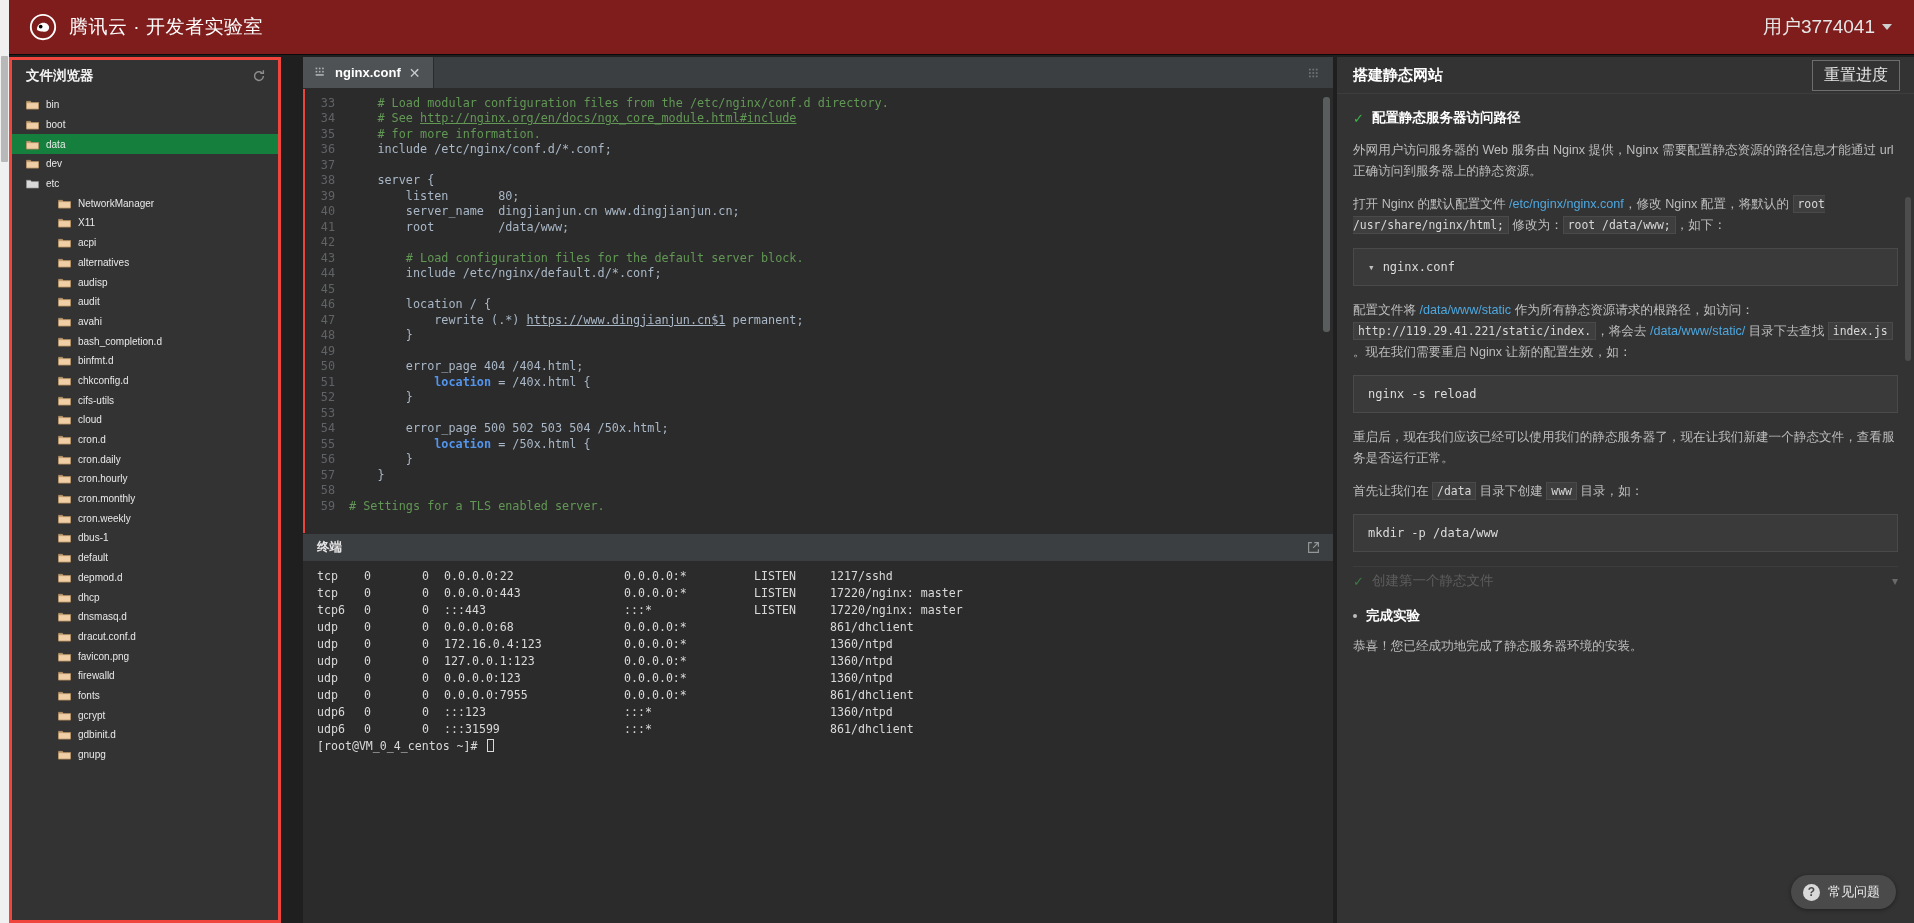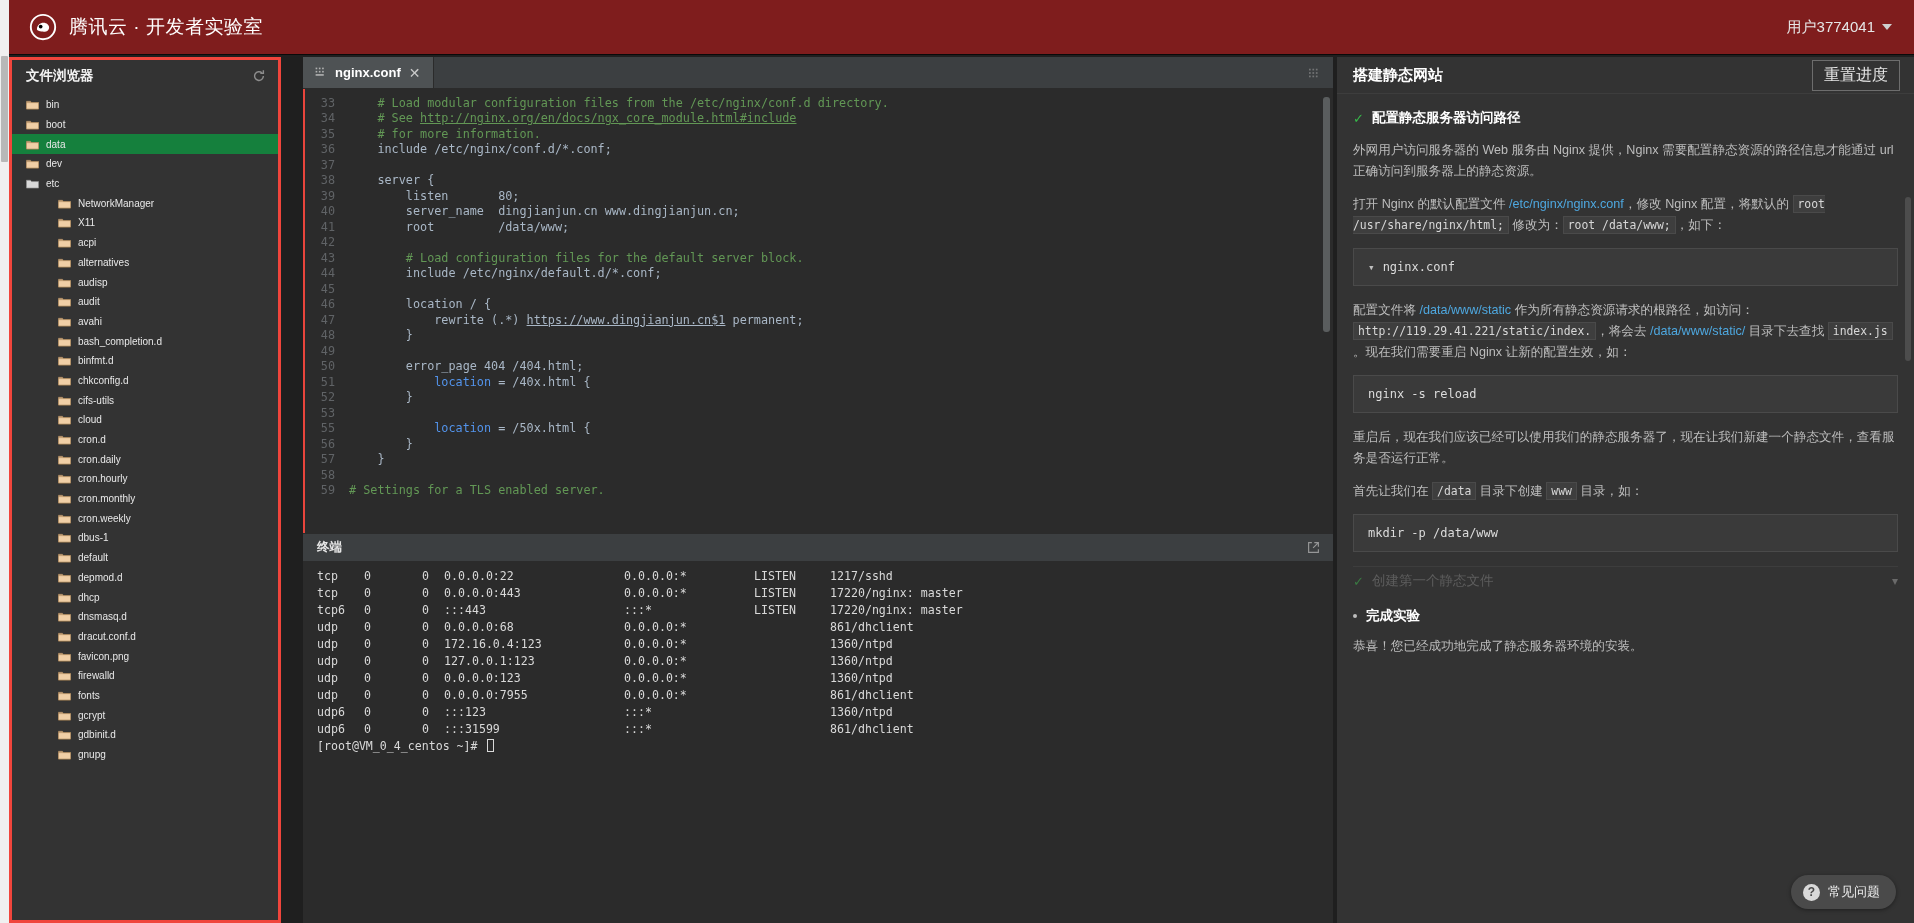--- a/index.html
+++ b/index.html
@@ -14,21 +14,21 @@
   
   .topbar {
     position: absolute; left: 0; top: 0; width: 1914px; height: 55px;
     background: #7f1d1d; display: flex; align-items: center;
     justify-content: space-between; padding: 0 22px 0 28px;
     border-bottom: 1px solid #0a0a0a;
   }
   .brand { display: flex; align-items: center; gap: 11px; }
   .brand-logo { width: 30px; height: 30px; display: block; }
   .brand-text { color: #fff; font-size: 19px; letter-spacing: .5px; white-space: nowrap; }
-  .user-area { display: flex; align-items: center; gap: 7px; color: #e6e6e6; font-size: 15px; justify-content: center; }
+  .user-area { display: flex; align-items: center; gap: 7px; color: #e6e6e6; font-size: 19px; justify-content: center; }
   .caret-down {
     width: 0; height: 0; border-left: 5px solid transparent;
     border-right: 5px solid transparent; border-top: 6px solid #cfcfcf;
   }
 
   
   .sidebar {
     position: absolute; left: 9px; top: 57px; width: 272px; height: 866px;
     background: #333333; border: 3px solid #f0453c; overflow: hidden;
   }
@@ -78,21 +78,21 @@
   .editor {
     position: relative; height: 444px; background: #2b2b2b; overflow: hidden;
   }
   .code-rows { padding-top: 6px; }
   .crow { display: flex; height: 15.5px; align-items: center; font-size: 11.8px;
     font-family: "DejaVu Sans Mono", monospace; white-space: pre; }
   .ln { width: 46px; text-align: right; padding-right: 14px; color: #606366; flex: 0 0 auto; }
   .ctext { color: #a9b7c6; }
   .c-com { color: #629755; }
   .c-link { color: #629755; text-decoration: underline; }
-  .c-loc  { color: #5394ec; font-weight: normal; }
+  .c-loc  { color: #5394ec; font-weight: bold; }
   .c-url2 { color: #a9b7c6; text-decoration: underline; }
   .ed-scroll {
     position: absolute; right: 3px; top: 8px; width: 7px; height: 235px;
     background: #5a5d5e; border-radius: 3px;
   }
   .ed-marker { position: absolute; left: 0; top: 0; width: 2px; height: 100%; background: #e8453c; }
 
   
   .term-head {
     height: 28px; background: #3c3f41; display: flex; align-items: center;
@@ -497,20 +497,21 @@
           <div class="crow"><span class="ln">44</span><span class="ctext">        include /etc/nginx/default.d/*.conf;</span></div>
           <div class="crow"><span class="ln">45</span><span class="ctext"></span></div>
           <div class="crow"><span class="ln">46</span><span class="ctext">        location / {</span></div>
           <div class="crow"><span class="ln">47</span><span class="ctext">            rewrite (.*) </span><span class="c-url2">https://www.dingjianjun.cn$1</span><span class="ctext"> permanent;</span></div>
           <div class="crow"><span class="ln">48</span><span class="ctext">        }</span></div>
           <div class="crow"><span class="ln">49</span><span class="ctext"></span></div>
           <div class="crow"><span class="ln">50</span><span class="ctext">        error_page 404 /404.html;</span></div>
           <div class="crow"><span class="ln">51</span><span class="ctext">            </span><span class="c-loc">location</span><span class="ctext"> = /40x.html {</span></div>
           <div class="crow"><span class="ln">52</span><span class="ctext">        }</span></div>
           <div class="crow"><span class="ln">53</span><span class="ctext"></span></div>
+          <div class="crow"><span class="ln">54</span><span class="ctext">        error_page 500 502 503 504 /50x.html;</span></div>
           <div class="crow"><span class="ln">55</span><span class="ctext">            </span><span class="c-loc">location</span><span class="ctext"> = /50x.html {</span></div>
           <div class="crow"><span class="ln">56</span><span class="ctext">        }</span></div>
           <div class="crow"><span class="ln">57</span><span class="ctext">    }</span></div>
           <div class="crow"><span class="ln">58</span><span class="ctext"></span></div>
           <div class="crow"><span class="ln">59</span><span class="ctext c-com"># Settings for a TLS enabled server.</span></div>
         </div>
       <div class="ed-scroll"></div>
     </div>
 
     <div class="term-head">

